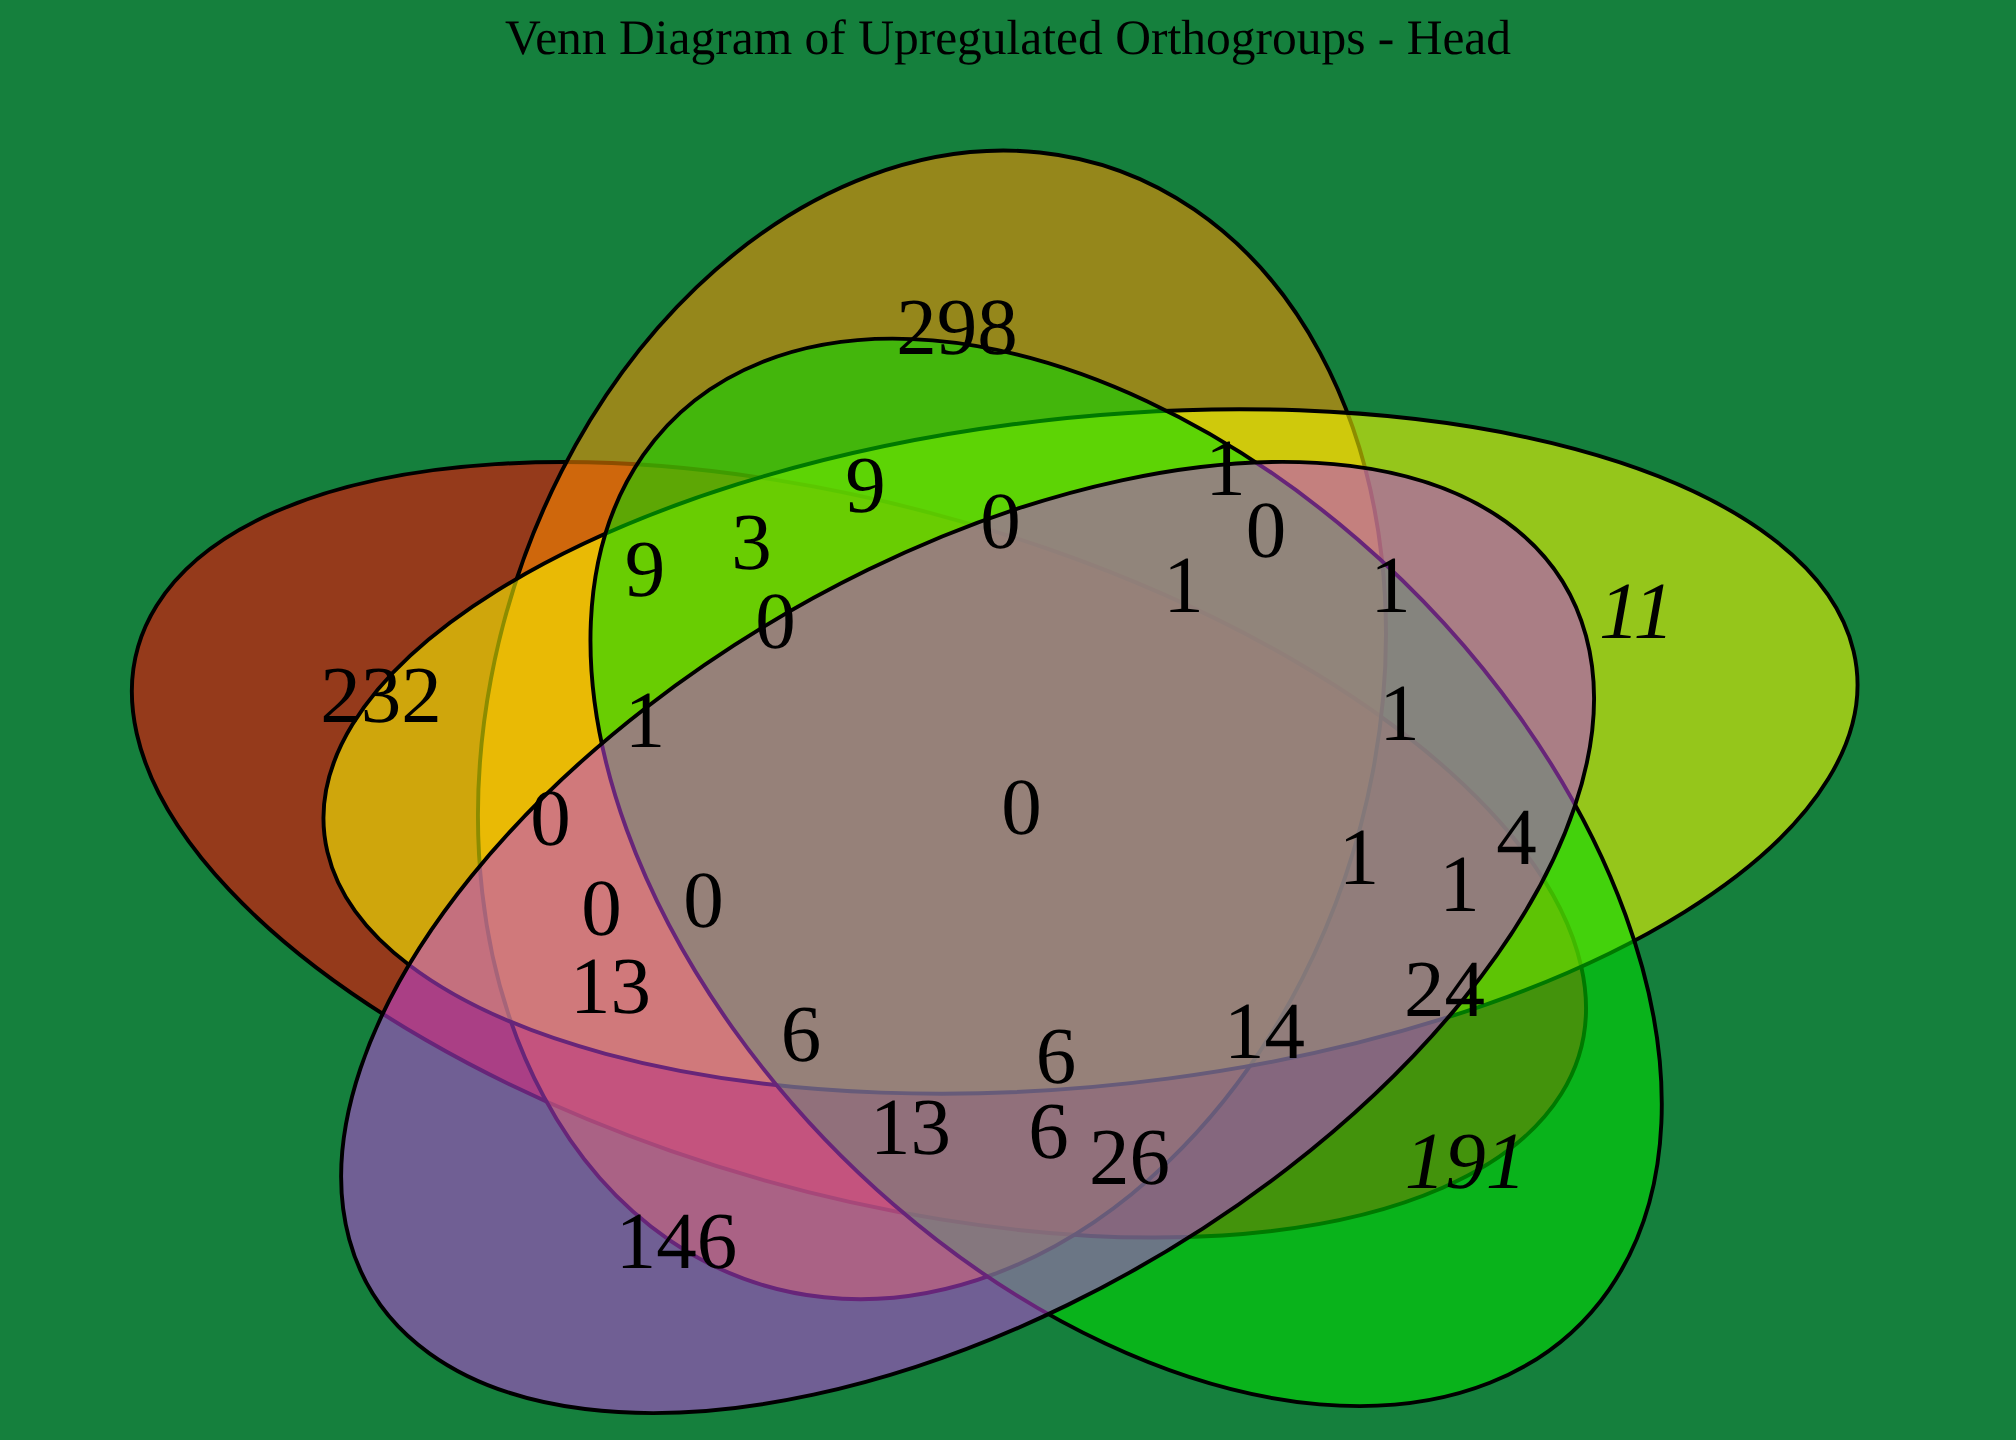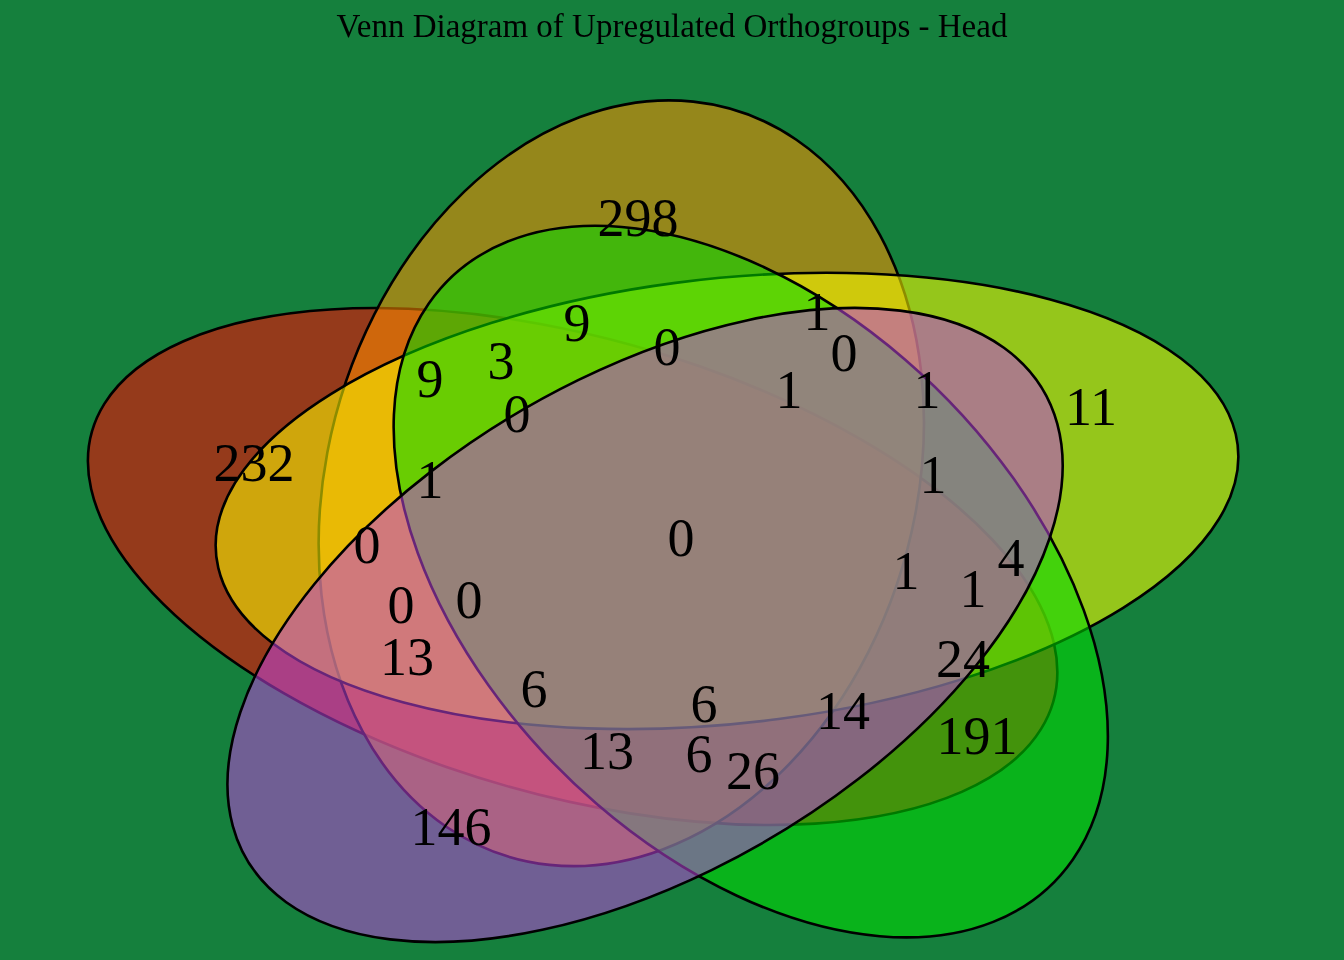--- a/index.html
+++ b/index.html
@@ -71,37 +71,37 @@
   <div class="labels-layer">
       <div class="region-count" style="left: 638px; top: 218px;">298</div>
       <div class="region-count" style="left: 577px; top: 323px;">9</div>
       <div class="region-count" style="left: 817px; top: 312px;">1</div>
       <div class="region-count" style="left: 501px; top: 361px;">3</div>
       <div class="region-count" style="left: 667px; top: 347px;">0</div>
       <div class="region-count" style="left: 844px; top: 353px;">0</div>
       <div class="region-count" style="left: 430px; top: 379px;">9</div>
       <div class="region-count" style="left: 789px; top: 390px;">1</div>
       <div class="region-count" style="left: 927px; top: 390px;">1</div>
-      <div class="region-count" style="left: 1091px; top: 407px;">11</div>
+      <div class="region-count" style="left: 1091px; top: 407px; font-style: italic;">11</div>
       <div class="region-count" style="left: 517px; top: 414px;">0</div>
       <div class="region-count" style="left: 254px; top: 463px;">232</div>
       <div class="region-count" style="left: 430px; top: 480px;">1</div>
       <div class="region-count" style="left: 933px; top: 475px;">1</div>
       <div class="region-count" style="left: 367px; top: 545px;">0</div>
       <div class="region-count" style="left: 681px; top: 538px;">0</div>
       <div class="region-count" style="left: 1011px; top: 558px;">4</div>
       <div class="region-count" style="left: 906px; top: 571px;">1</div>
       <div class="region-count" style="left: 973px; top: 589px;">1</div>
       <div class="region-count" style="left: 401px; top: 605px;">0</div>
       <div class="region-count" style="left: 469px; top: 600px;">0</div>
       <div class="region-count" style="left: 407px; top: 657px;">13</div>
       <div class="region-count" style="left: 534px; top: 689px;">6</div>
-      <div class="region-count" style="left: 843px; top: 687px; margin-top: 24px;">14</div>
+      <div class="region-count" style="left: 843px; top: 687px;">14</div>
       <div class="region-count" style="left: 943px; top: 659px; margin-left: 20px;">24</div>
       <div class="region-count" style="left: 704px; top: 704px;">6</div>
       <div class="region-count" style="left: 607px; top: 751px;">13</div>
       <div class="region-count" style="left: 699px; top: 754px;">6</div>
       <div class="region-count" style="left: 753px; top: 771px;">26</div>
       <div class="region-count" style="left: 451px; top: 827px; text-align: center;">146</div>
-      <div class="region-count" style="left: 977px; top: 736px;">191</div>
+      <div class="region-count" style="left: 977px; top: 774px; font-style: italic;">191</div>
     </div>
 
 </div>
 
 </body></html>

